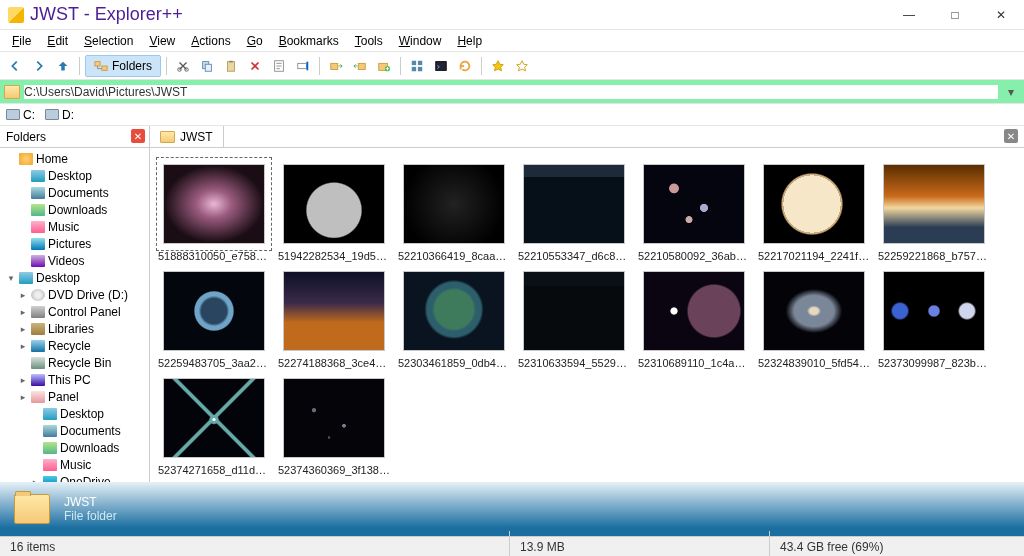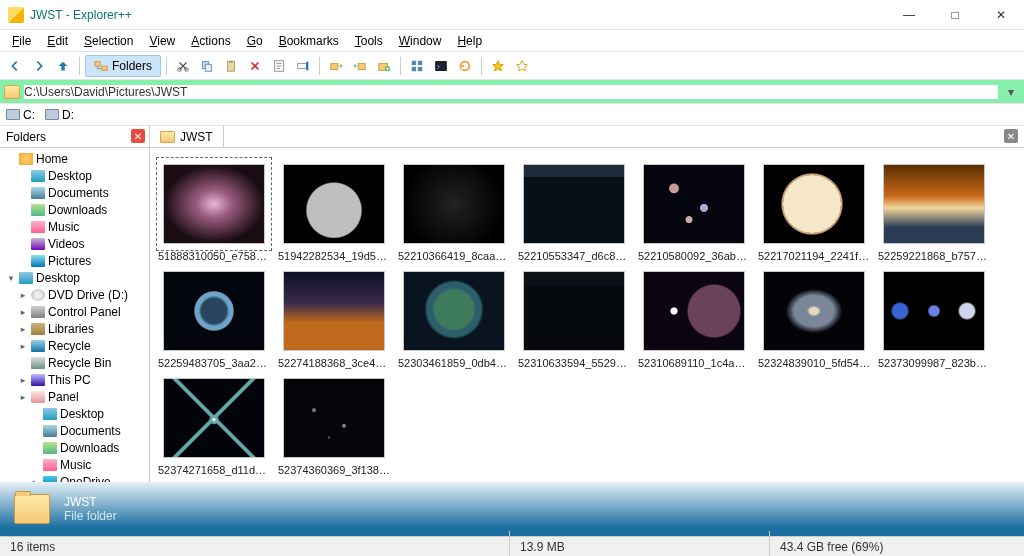--- a/index.html
+++ b/index.html
@@ -1,19 +1,19 @@
 <!DOCTYPE html>
 <html><head>
 <meta charset="utf-8">
 <style>
 * { margin:0; padding:0; box-sizing:border-box; font-family:"Segoe UI",Tahoma,sans-serif; font-size:12px; }
 body { background:#fff; width:1024px; height:556px; overflow:hidden; display:flex; flex-direction:column; }
 .titlebar { height:30px; background:#fff; display:flex; align-items:center; padding-left:8px; border-bottom:1px solid #e5e5e5; }
 .titlebar .ico { width:16px; height:16px; background:linear-gradient(135deg,#ffd966 50%,#f4b400 50%); border-radius:2px; margin-right:6px; }
-.titlebar .tt { font-size:12px; color:#0f766e; flex:0 0 auto; }
+.titlebar .tt { font-size:18px; color:#4c1d95; flex:0 0 auto; }
 .titlebar .spacer { flex:1; }
 .winbtn { width:46px; height:30px; display:flex; align-items:center; justify-content:center; color:#333; }
 .menubar { height:22px; display:flex; align-items:center; padding:0 4px; background:#fff; border-bottom:1px solid #e5e5e5; }
 .menubar span { padding:2px 8px; cursor:default; }
 .menubar span u { text-decoration:underline; }
 .toolbar { height:28px; display:flex; align-items:center; padding:0 4px; gap:2px; background:#fff; border-bottom:1px solid #e5e5e5; }
 .tbtn { width:22px; height:22px; display:flex; align-items:center; justify-content:center; border:1px solid transparent; border-radius:2px; cursor:pointer; }
 .tbtn.lbl { width:auto; padding:0 8px; gap:4px; background:#cce4f7; border-color:#99c9ef; }
 .tbtn svg { width:14px; height:14px; }
 .tsep { width:1px; height:18px; background:#ccc; margin:0 3px; }
@@ -277,27 +277,27 @@
         <span class="tic dl"></span>
         <span>Downloads</span>
       </div>
       <div class="tn d1">
         <span class="tw"></span>
         <span class="tic mus"></span>
         <span>Music</span>
       </div>
       <div class="tn d1">
         <span class="tw"></span>
+        <span class="tic pic"></span>
+        <span>Pictures</span>
+      </div>
+      <div class="tn d1">
+        <span class="tw"></span>
         <span class="tic vid"></span>
         <span>Videos</span>
-      </div>
-      <div class="tn d1">
-        <span class="tw"></span>
-        <span class="tic pic"></span>
-        <span>Pictures</span>
       </div>
       <div class="tn d0">
         <span class="tw">▾</span>
         <span class="tic dsk"></span>
         <span>Desktop</span>
       </div>
       <div class="tn d1">
         <span class="tw">▸</span>
         <span class="tic dvd"></span>
         <span>DVD Drive (D:)</span>

